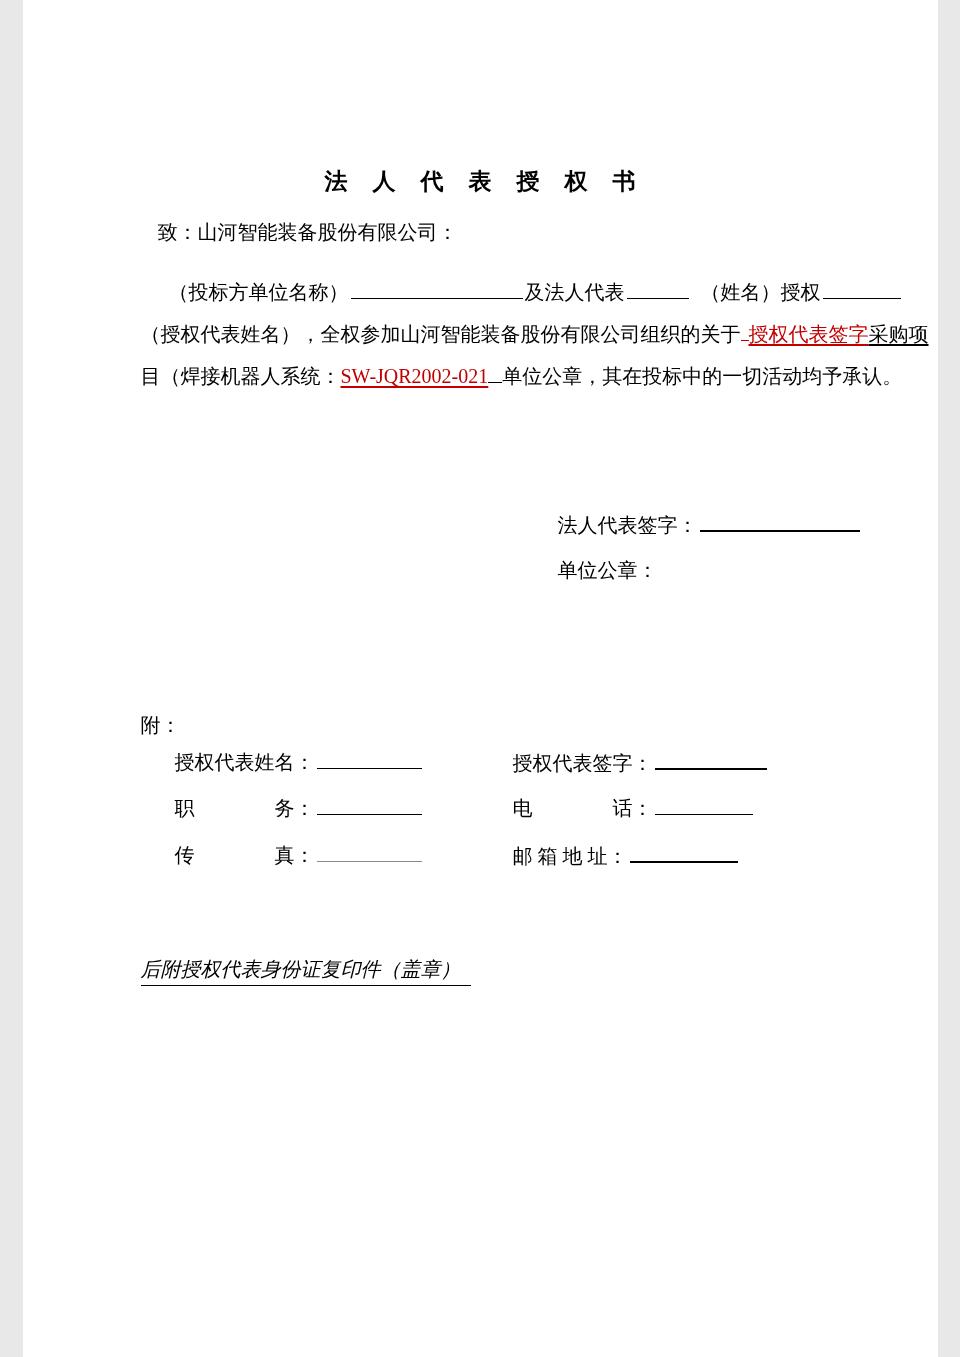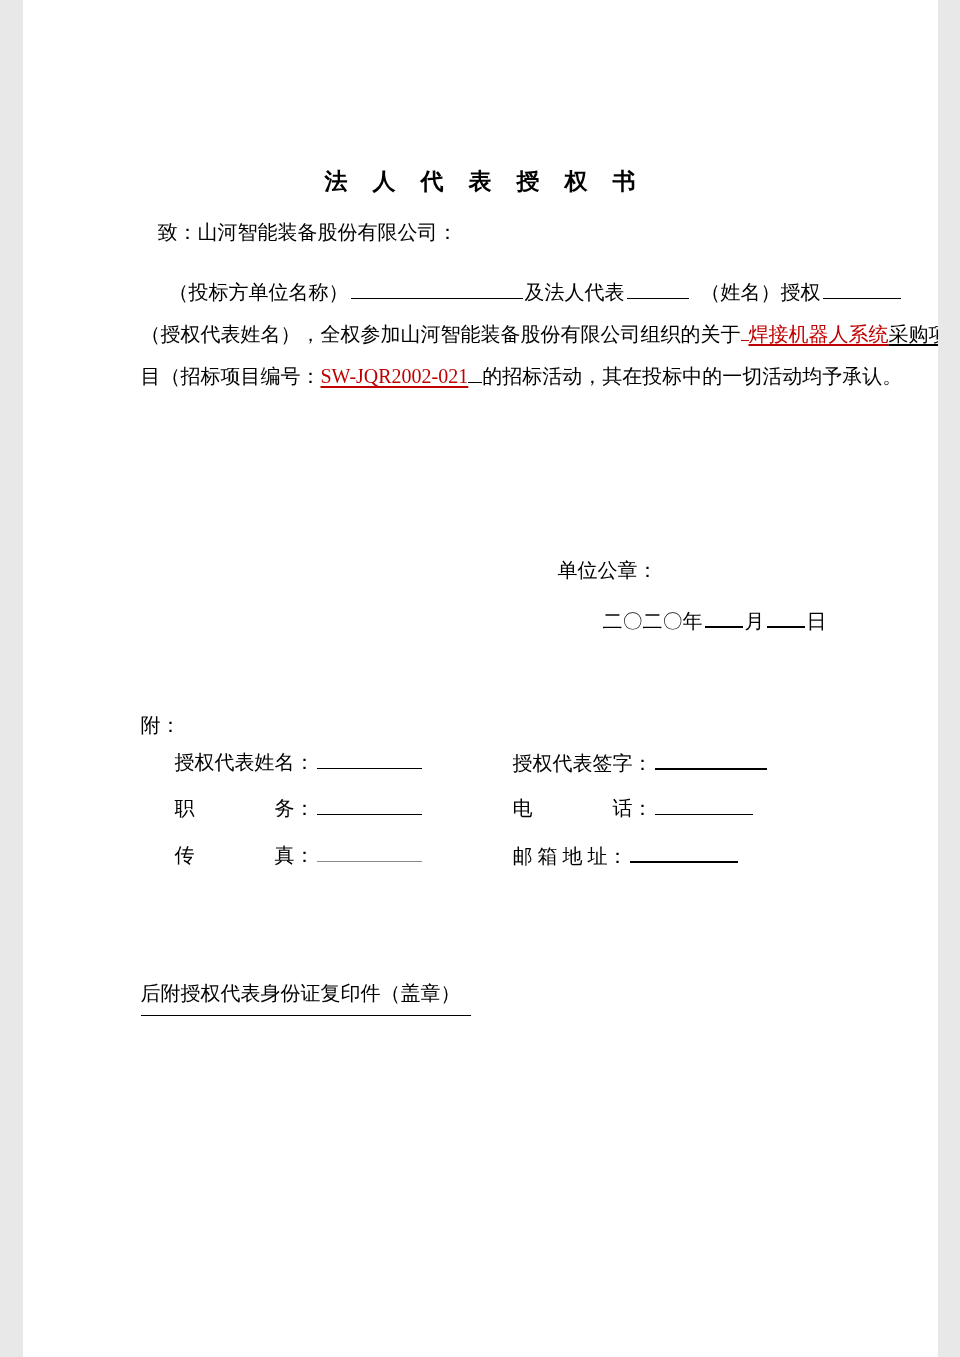--- a/index.html
+++ b/index.html
@@ -62,51 +62,51 @@
 
   .attach-heading { left:118px; top:712px; font-size:20px; }
   .arow { left:0; width:960px; font-size:20px; }
   .ar1 { top:747px; }
   .ar2 { top:793px; }
   .ar3 { top:840px; }
   .acol-l { position:absolute; left:152px; white-space:nowrap;font-family:Liberation Serif, serif; }
   .acol-r { position:absolute; left:490px; white-space:nowrap; }
 
   .footer-note {
-    left:118px; top:980px; font-size:20px;
+    left:118px; top:956px; font-size:20px;
     border-bottom:1px solid #000;
-    padding-right:10px; padding-bottom:8px;
+    padding-right:10px; padding-bottom:2px;font-style:italic;
   }
 </style>
 </head>
 <body>
 
 <div class="page">
 
   <div class="abs title">法人代表授权书</div>
 
   <div class="abs salutation">致：山河智能装备股份有限公司：</div>
 
   <div class="abs pline pl1">
     <span class="indent"></span><span>（投标方单位名称）</span><span class="blank w172"></span><span>及法人代表</span><span class="blank w62"></span><span class="gap8"></span><span>（姓名）授权</span><span class="blank w78"></span>
   </div>
 
   <div class="abs pline pl2">
-    <span>（授权代表姓名），全权参加山河智能装备股份有限公司组织的关于</span><span class="u-lead"></span><span class="u-red">焊接机器人系统</span><span class="u-black">采购项</span>
+    <span>（授权代表姓名），全权参加山河智能装备股份有限公司组织的关于</span><span class="u-lead"></span><span class="u-red">授权代表签字</span><span class="u-black">采购项</span>
   </div>
 
   <div class="abs pline pl3">
-    <span>目（招标项目编号：</span><span class="u-red">SW-JQR2002-021</span><span class="u-trail"></span><span>的招标活动，其在投标中的一切活动均予承认。</span>
+    <span>目（焊接机器人系统：</span><span class="u-red">SW-JQR2002-021</span><span class="u-trail"></span><span>单位公章，其在投标中的一切活动均予承认。</span>
   </div>
 
+  <div class="abs sign s2">
+    <span>法人代表签字：</span><span class="blank bold w160"></span>
+  </div>
   <div class="abs sign s3">
     <span>单位公章：</span>
-  </div>
-  <div class="abs sdate">
-    <span>二〇二〇年</span><span class="blank bold w38"></span><span>月</span><span class="blank bold w38"></span><span>日</span>
   </div>
 
   <div class="abs attach-heading">附：</div>
 
   <div class="abs arow ar1">
     <span class="acol-l">
       <span>授权代表姓名：</span><span class="blank w105"></span>
     </span>
     <span class="acol-r">
       <span>授权代表签字：</span><span class="blank bold w112"></span>

